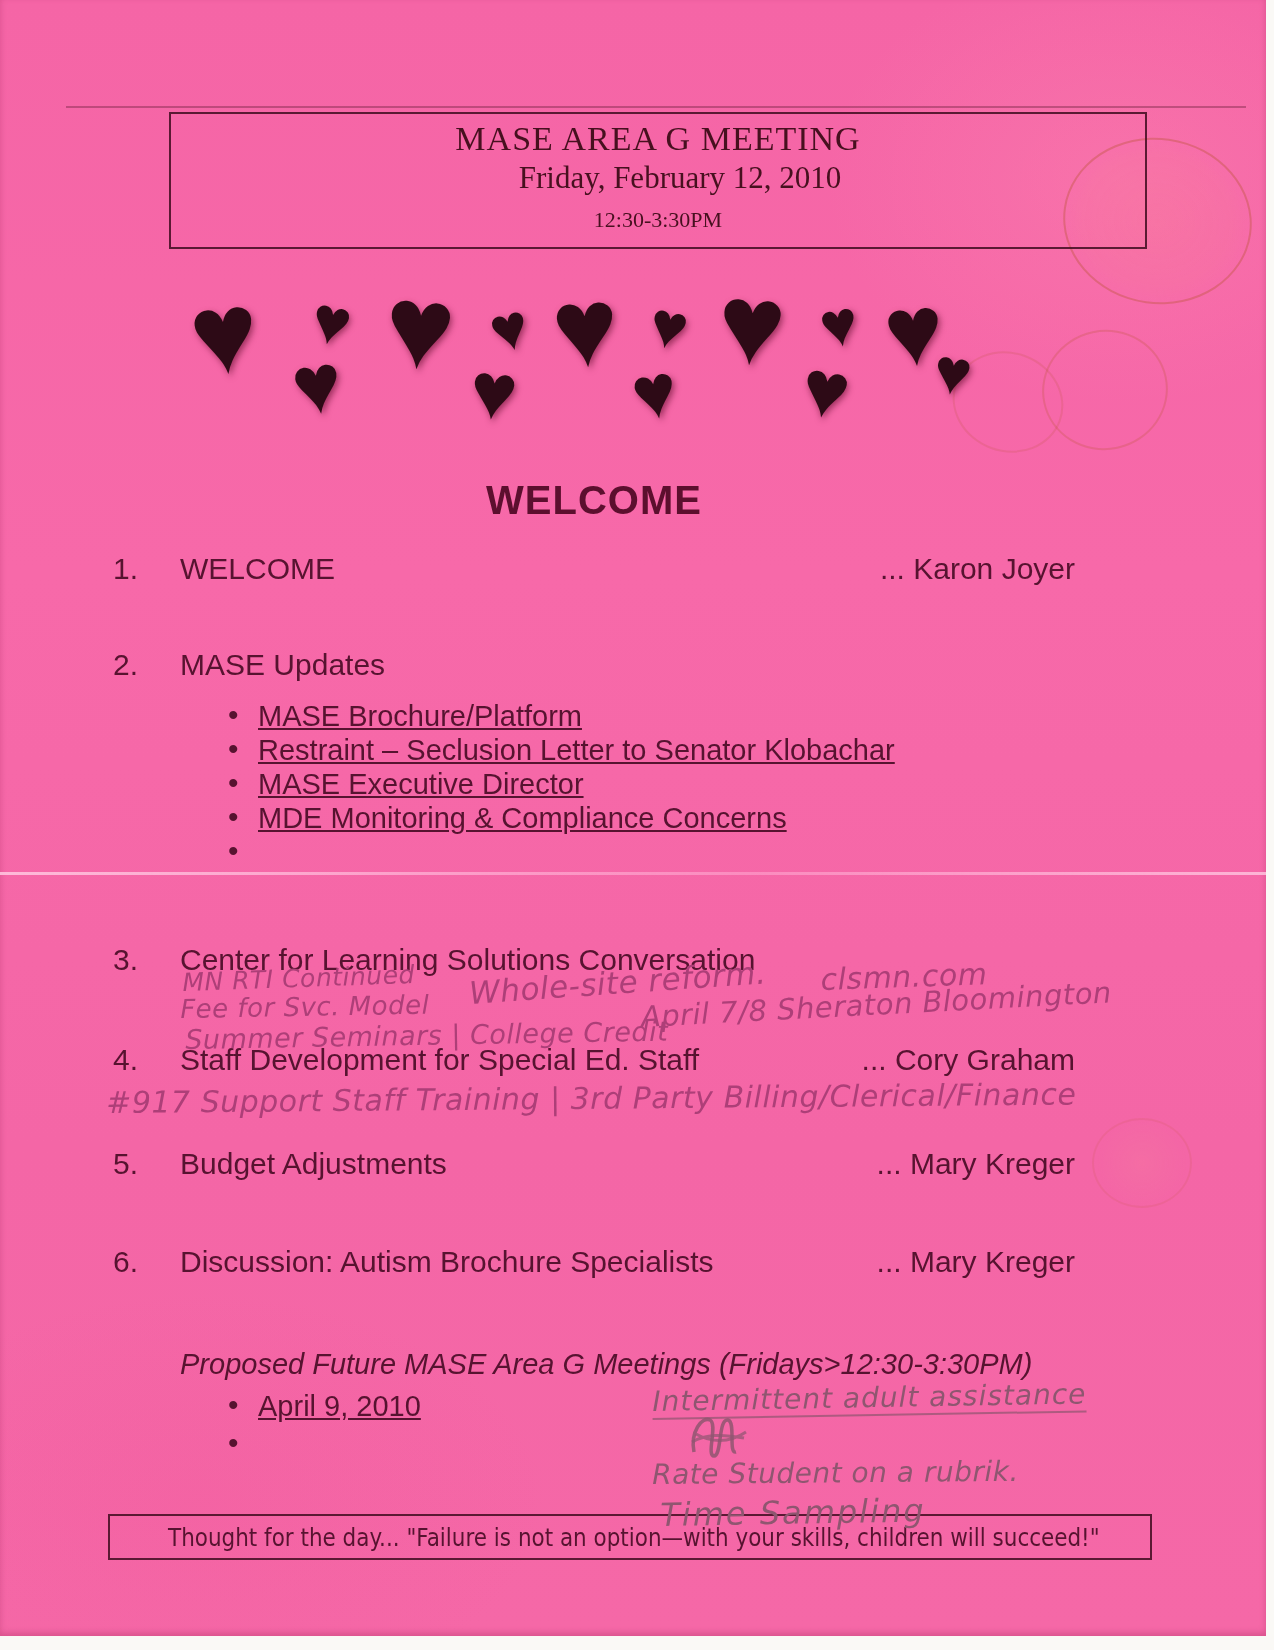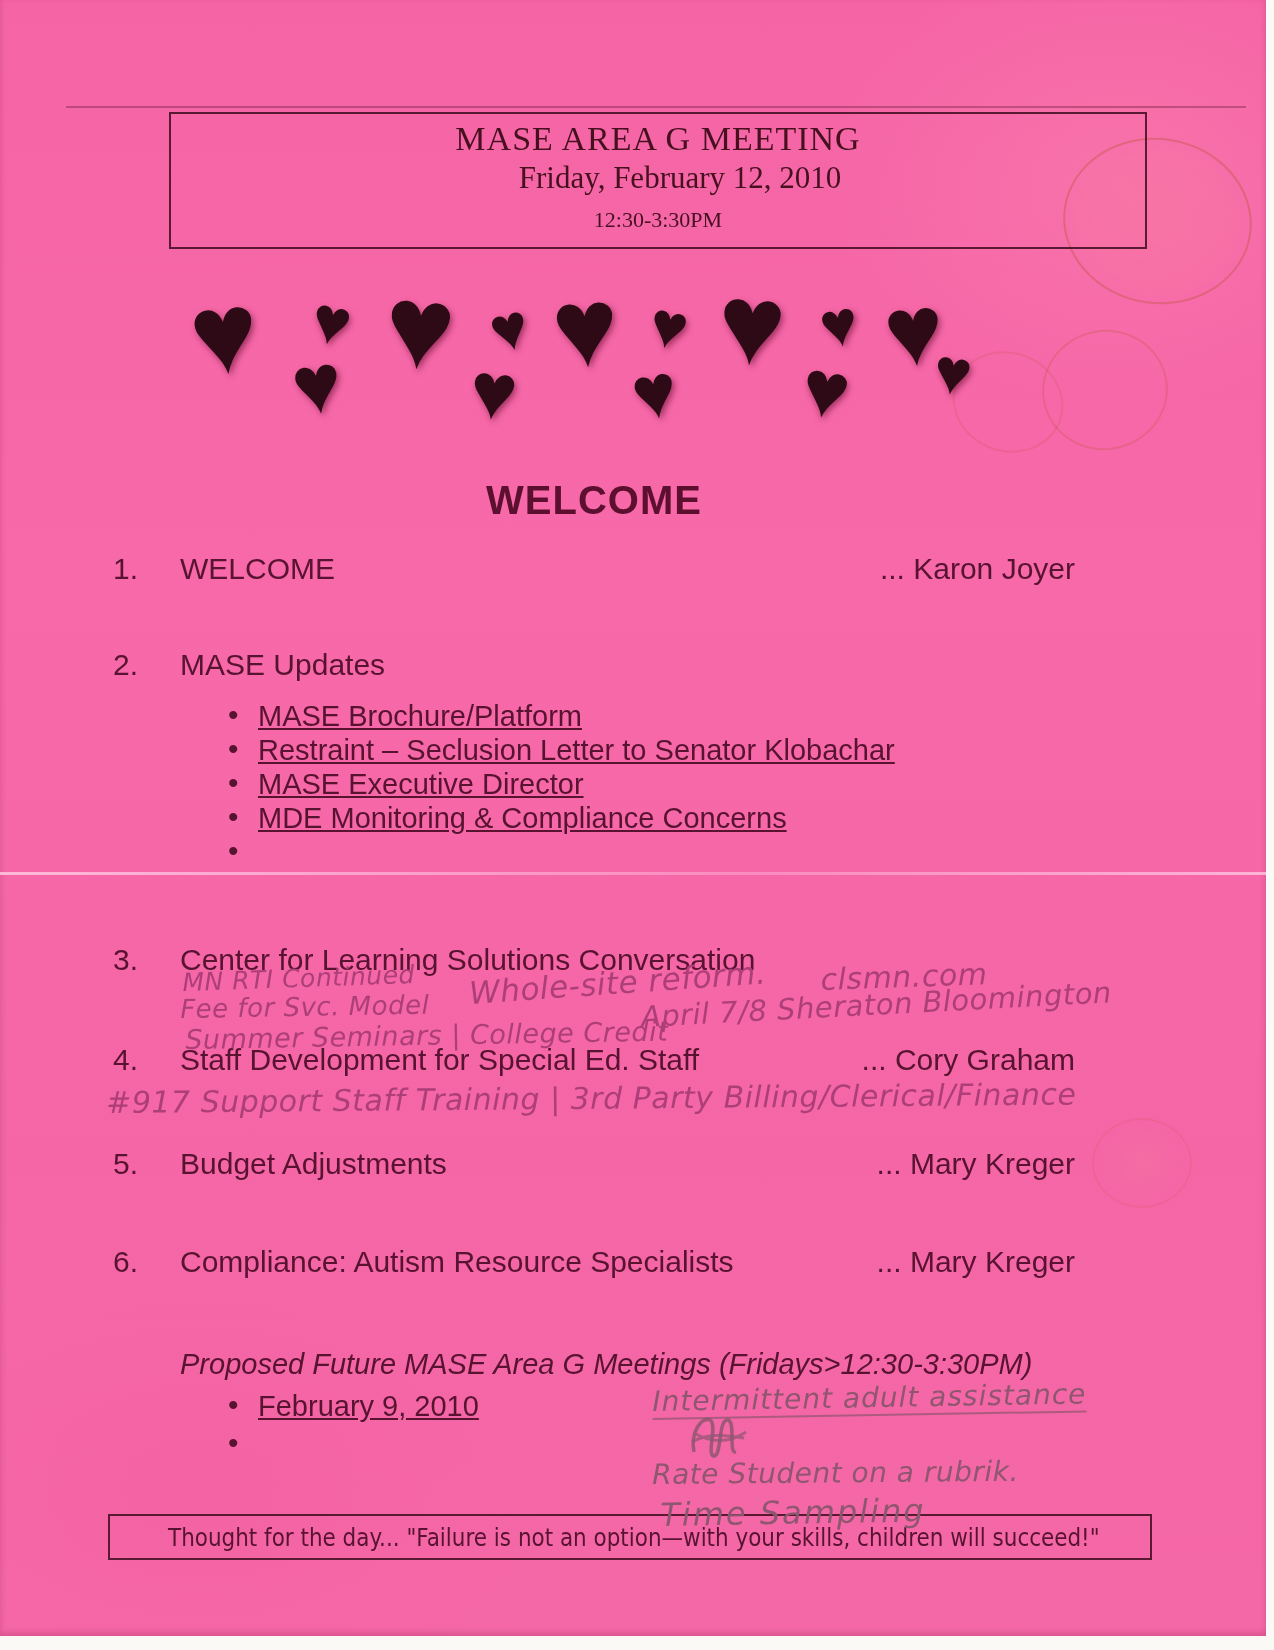--- a/index.html
+++ b/index.html
@@ -127,28 +127,28 @@
     <div class="abs hand" style="left:106px;top:1085px;font-size:30px;transform:rotate(-0.5deg);">#917 Support Staff Training | 3rd Party Billing/Clerical/Finance</div>
 
     <div class="item typed" style="top:1147px;">
       <span class="num">5.</span>
       <span class="itext">Budget Adjustments</span>
       <span class="pres">... Mary Kreger</span>
     </div>
 
     <div class="item typed" style="top:1245px;">
       <span class="num">6.</span>
-      <span class="itext">Compliance:  Autism Resource Specialists</span>
+      <span class="itext">Discussion:  Autism Brochure Specialists</span>
       <span class="pres">... Mary Kreger</span>
     </div>
 
     <div class="fmheading typed">Proposed Future MASE Area G Meetings (Fridays&gt;12:30-3:30PM)</div>
     <div class="brow typed" style="top:1390px;">
       <span class="dot">•</span>
-      <span class="btext">February 9, 2010</span>
+      <span class="btext">April 9, 2010</span>
     </div>
     <div class="brow typed" style="top:1428px;">
       <span class="dot">•</span>
     </div>
 
     <div class="abs hand pencil" style="left:652px;top:1385px;font-size:28px;letter-spacing:1px;transform:rotate(-1deg);border-bottom:2px solid rgba(143,86,111,0.7);">Intermittent adult assistance</div>
     <svg class="scribble" style="left:688px;top:1412px;" width="64" height="50" viewBox="0 0 64 50">
       <path d="M6,40 C2,20 14,4 22,8 C30,12 18,44 26,44 C34,44 30,6 40,8 C48,10 40,42 48,40" fill="none" stroke="#8f5670" stroke-width="3.5" opacity="0.85"></path>
       <path d="M4,30 C18,22 34,22 56,26 M8,22 C22,30 40,32 58,20" fill="none" stroke="#8f5670" stroke-width="3" opacity="0.7"></path>
     </svg>

